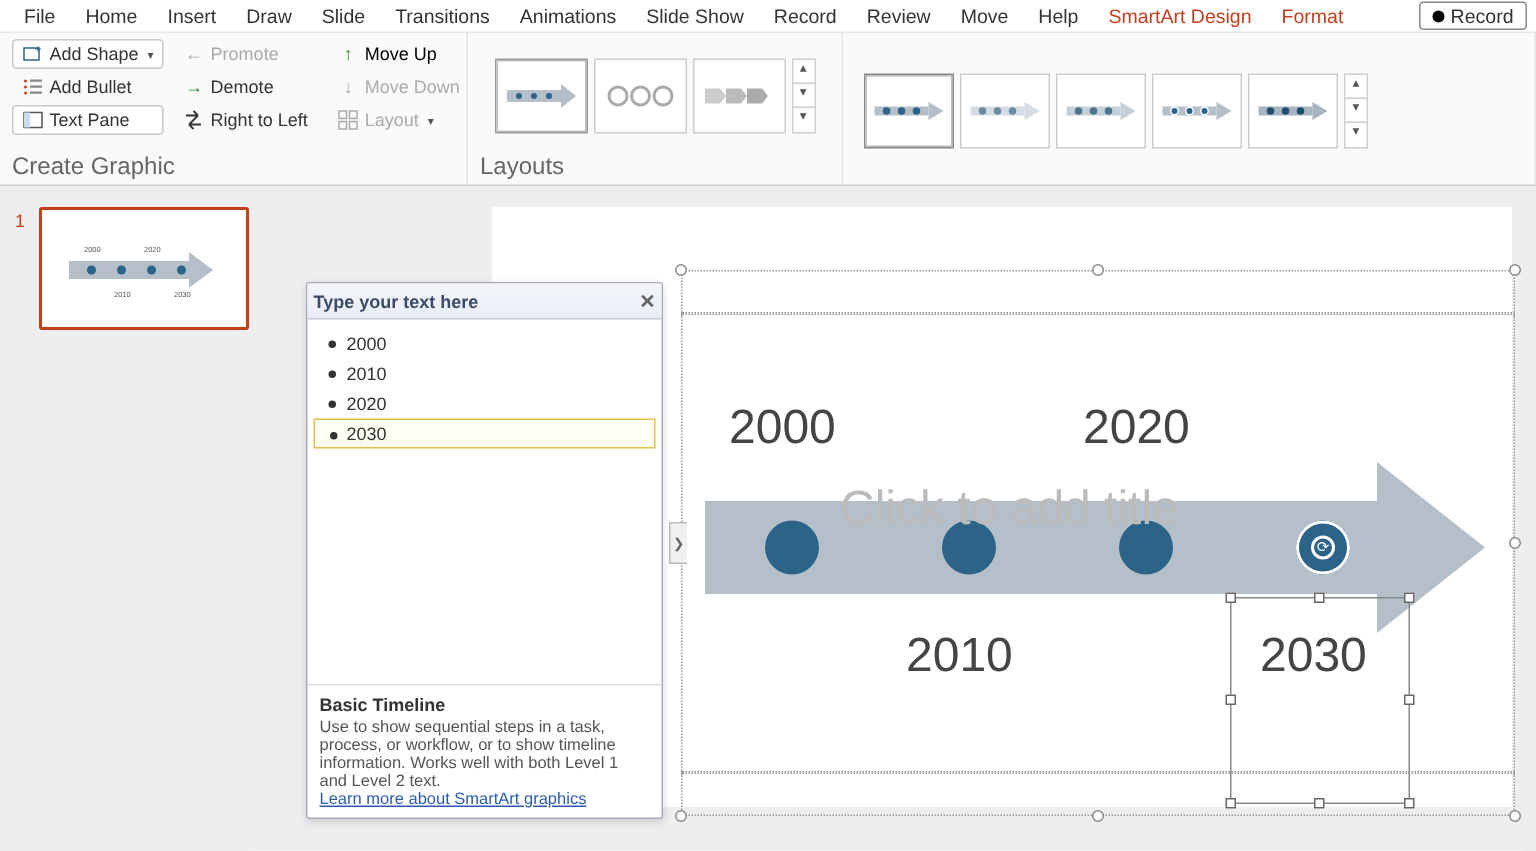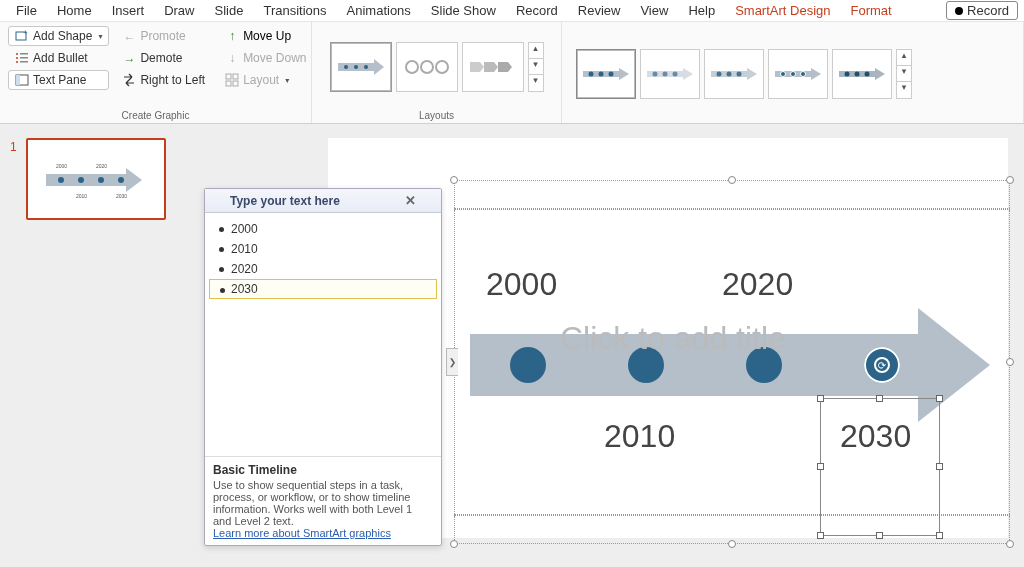--- a/index.html
+++ b/index.html
@@ -10,21 +10,21 @@
   .menubar .item { padding: 2px 10px; font-size: 13px; cursor: pointer; }
   .menubar .item.active { color: #c43e1c; text-align: right; }
   .menubar .spacer { flex: 1; }
   .record-btn { border: 1px solid #888; border-radius: 3px; padding: 1px 8px; font-size: 13px; display: flex; align-items: center; gap: 4px; cursor:pointer; }
   .record-dot { width: 8px; height: 8px; border-radius: 50%; background: #000; }
 
   
   .ribbon { display: flex; height: 102px; border-bottom: 1px solid #d0d0d0; background: #fafafa; }
   .ribbon-group { border-right: 1px solid #e3e3e3; padding: 4px 8px 2px 8px; display: flex; flex-direction: column; }
   .ribbon-group-body { flex: 1; display: flex; gap: 6px; }
-  .ribbon-group-label { text-align: center; font-size: 10px; color: #666; padding: 2px 0 0 0; }
+  .ribbon-group-label { font-size: 16px; color: #666; padding: 2px 0 0 0; }
 
   .cg-col { display: flex; flex-direction: column; gap: 2px; }
   .cg-btn { display: flex; align-items: center; gap: 4px; padding: 2px 6px; border: 1px solid transparent; border-radius: 3px; font-size: 12px; white-space: nowrap; cursor:pointer; }
   .cg-btn.boxed { border-color: #c8c8c8; background: #fff; }
   .cg-btn.disabled { color: #aaa; }
   .cg-icon { width: 14px; height: 14px; display: inline-flex; align-items: center; justify-content: center; }
 
   .dropdown-caret { font-size: 8px; color: #555; margin-left: 2px; }
 
   .gallery { display: flex; align-items: center; gap: 4px; }
@@ -42,21 +42,21 @@
 
   
   .workspace { display:flex; height: calc(567px - 22px - 102px); background:#eee; }
 
   .thumb-panel { width: 200px; background:#eee; padding: 12px 8px; }
   .slide-num { color:#c43e1c; font-size:12px; position:absolute; }
   .thumb-wrap { position:relative; margin-top: 2px;}
   .thumb { width: 140px; height: 82px; background:#fff; border:2px solid #c43e1c; border-radius:2px; margin-left: 18px; display:flex; align-items:center; justify-content:center; }
 
   .text-pane { position:absolute; left:204px; top:188px; width:238px; height:358px; background:#fff; border:1px solid #aab; box-shadow:0 2px 6px rgba(0,0,0,.15); border-radius:2px; display:flex; flex-direction:column; z-index:5;}
-  .text-pane-header{ background: linear-gradient(#f4f6fb,#e8ecf5); border-bottom:1px solid #c5cbda; padding:4px 25px; font-size:12px; font-weight:bold; color:#3b4a6b; display:flex; justify-content:space-between; align-items:center;}
+  .text-pane-header{ background: linear-gradient(#f4f6fb,#e8ecf5); border-bottom:1px solid #c5cbda; padding:4px 4px; font-size:12px; font-weight:bold; color:#3b4a6b; display:flex; justify-content:space-between; align-items:center;}
   .tp-close{ cursor:pointer; color:#666; font-size:13px;}
   .text-pane-list{ flex:1; padding:6px 4px; overflow:auto;}
   .tp-item{ padding:3px 8px 3px 22px; font-size:12px; position:relative; cursor:text;}
   .tp-item::before{ content:""; width:5px; height:5px; background:#333; border-radius:50%; position:absolute; left:10px; top:8px;}
   .tp-item.selected{ border:1px solid #e0c24a; background:#fffef5; padding:2px 7px 2px 21px;}
   .text-pane-footer{ border-top:1px solid #ddd; padding:6px 8px; font-size:11px; color:#555;}
   .text-pane-footer .ft-title{ font-weight:bold; color:#333; font-size:12px; margin-bottom:2px;}
   .text-pane-footer a{ color:#2a5db0; text-decoration:underline; cursor:pointer;}
 
   .slide-area{ flex:1; background:#eee; position:relative;}
@@ -96,21 +96,21 @@
   <div class="item">File</div>
   <div class="item">Home</div>
   <div class="item">Insert</div>
   <div class="item">Draw</div>
   <div class="item">Slide</div>
   <div class="item">Transitions</div>
   <div class="item">Animations</div>
   <div class="item">Slide Show</div>
   <div class="item">Record</div>
   <div class="item">Review</div>
-  <div class="item">View</div>
+  <div class="item">Move</div>
   <div class="item">Help</div>
   <div class="item active">SmartArt Design</div>
   <div class="item active">Format</div>
   <div class="spacer"></div>
   <div class="record-btn">
     <span class="record-dot"></span>
     <span>Record</span>
   </div>
 </div>
 

